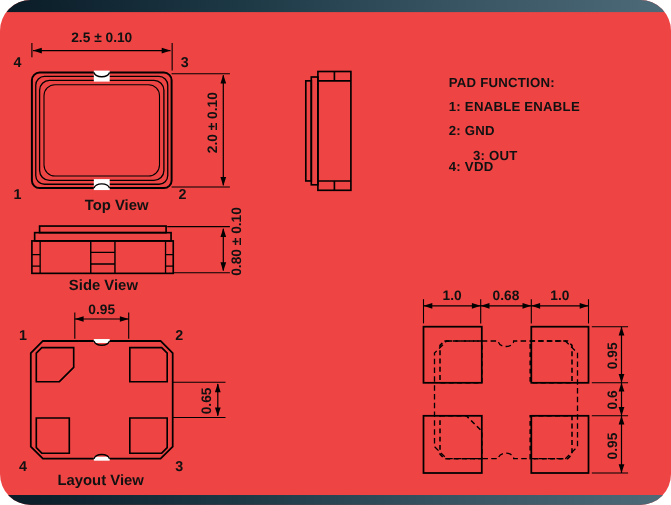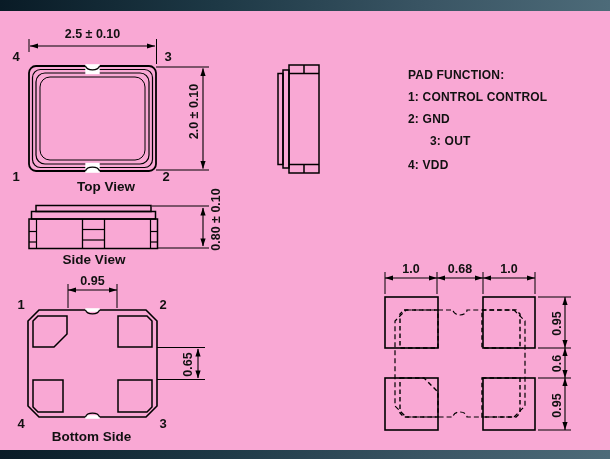--- a/index.html
+++ b/index.html
@@ -1,17 +1,17 @@
 <!DOCTYPE html>
 <html><head>
 <meta charset="utf-8">
 <style>
   html,body{margin:0;padding:0;background:#fff;}
-  .screen{position:relative;width:610px;height:459px;background:#f9a8d4;overflow:hidden;
-          font-family:"Liberation Sans",sans-serif;color:#111;}
+  .screen{position:relative;width:610px;height:459px;background:#ef4444;overflow:hidden;
+          font-family:"Liberation Sans",sans-serif;color:#111;border-radius:28px;}
   .bar{position:absolute;left:0;width:610px;
        background:linear-gradient(to right,#091b26 0%,#1d3845 35%,#3a5564 70%,#4d6b79 100%);}
   #top-bar{top:0;height:11px;}
   #bottom-bar{top:450px;height:9px;}
   svg.art{position:absolute;left:0;top:0;}
   .t{position:absolute;font-weight:bold;white-space:nowrap;color:#111;}
   .c{text-align:center;}
   .dim{font-size:12.5px;}
   .lbl{font-size:13px;width:14px;text-align:center;}
   .cap{font-size:13.5px;}
@@ -158,32 +158,32 @@
   <div class="t lbl" style="left:161px;top:48.5px;">3</div>
   <div class="t lbl" style="left:9px;top:169px;">1</div>
   <div class="t lbl" style="left:159px;top:169px;">2</div>
   <div class="t dim c rot" style="left:148px;top:104px;width:92px;">2.0 ± 0.10</div>
   <div class="t cap c" style="left:56px;top:178.5px;width:100px;">Top View</div>
 
   <div class="t dim c rot" style="left:170px;top:212px;width:92px;">0.80 ± 0.10</div>
   <div class="t cap c" style="left:44px;top:251.5px;width:100px;">Side View</div>
 
   <div class="t pf" style="left:408px;top:67.5px;">PAD FUNCTION:</div>
-  <div class="t pf" style="left:408px;top:89.5px;">1: CONTROL CONTROL</div>
+  <div class="t pf" style="left:408px;top:89.5px;">1: ENABLE ENABLE</div>
   <div class="t pf" style="left:408px;top:112px;">2: GND</div>
   <div class="t pf" style="left:430px;top:134px;">3: OUT</div>
-  <div class="t pf" style="left:408px;top:158px;">4: VDD</div>
+  <div class="t pf" style="left:408px;top:144px;">4: VDD</div>
 
   <div class="t dim c" style="left:62px;top:273.5px;width:61px;">0.95</div>
   <div class="t lbl" style="left:14px;top:296.5px;">1</div>
   <div class="t lbl" style="left:156px;top:296.5px;">2</div>
   <div class="t lbl" style="left:14px;top:415.5px;">4</div>
   <div class="t lbl" style="left:156px;top:415.5px;">3</div>
   <div class="t dim c rot" style="left:162px;top:356.5px;width:52px;">0.65</div>
-  <div class="t cap c" style="left:41px;top:429px;width:101px;">Bottom Side</div>
+  <div class="t cap c" style="left:41px;top:429px;width:101px;">Layout View</div>
 
   <div class="t dim c" style="left:391px;top:262px;width:40px;">1.0</div>
   <div class="t dim c" style="left:435px;top:262px;width:50px;">0.68</div>
   <div class="t dim c" style="left:489px;top:262px;width:40px;">1.0</div>
   <div class="t dim c rot" style="left:531px;top:315.5px;width:52px;">0.95</div>
   <div class="t dim c rot" style="left:531px;top:356px;width:52px;">0.6</div>
   <div class="t dim c rot" style="left:531px;top:397.5px;width:52px;">0.95</div>
 
 </div>
 

